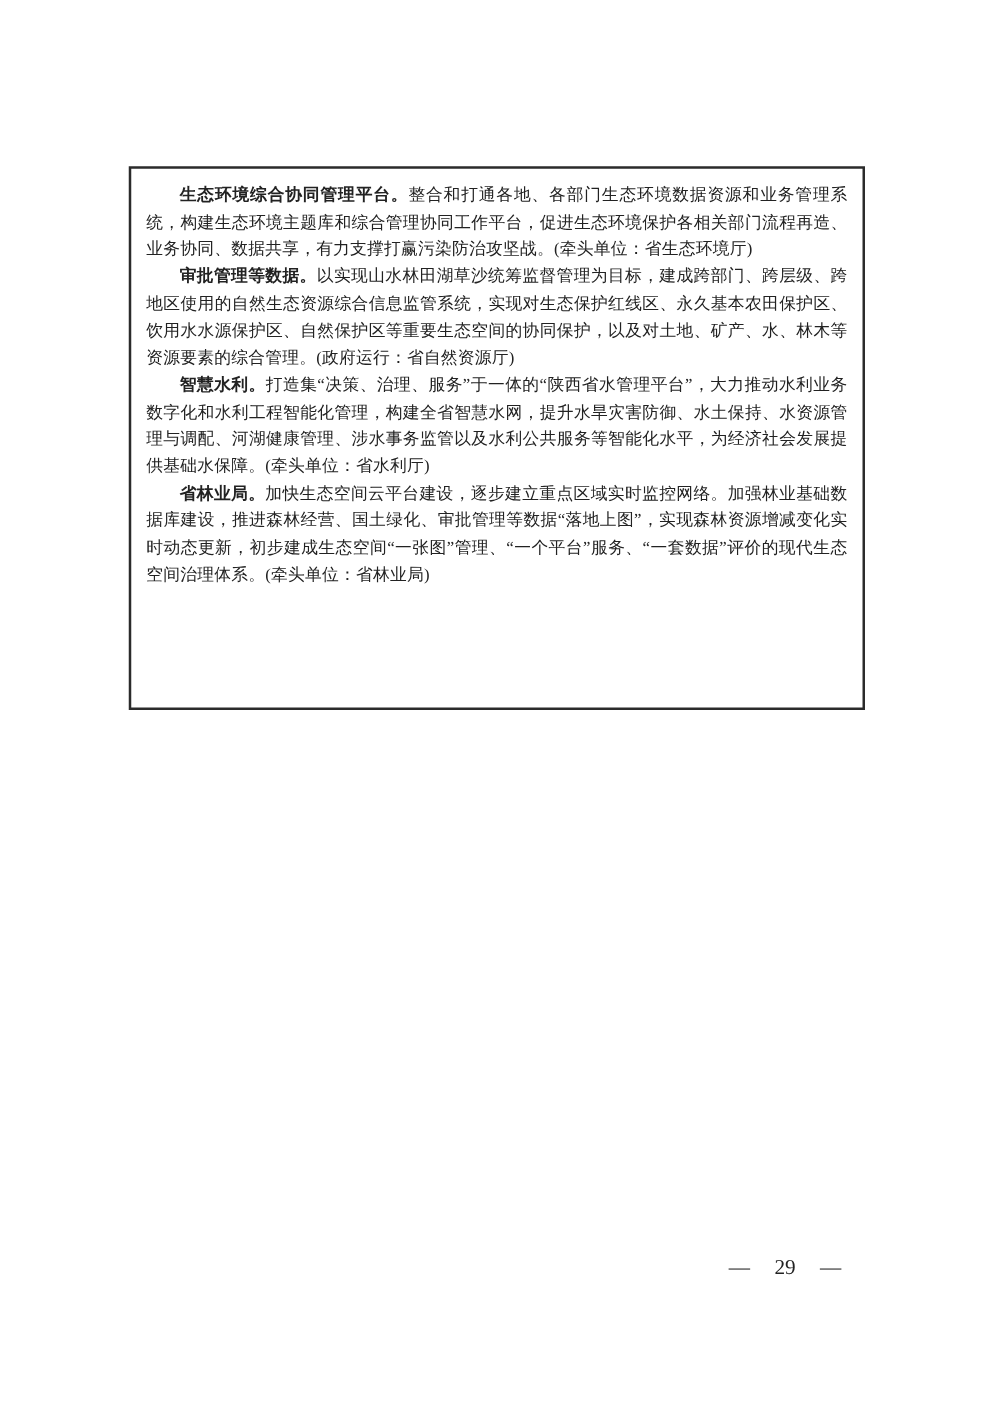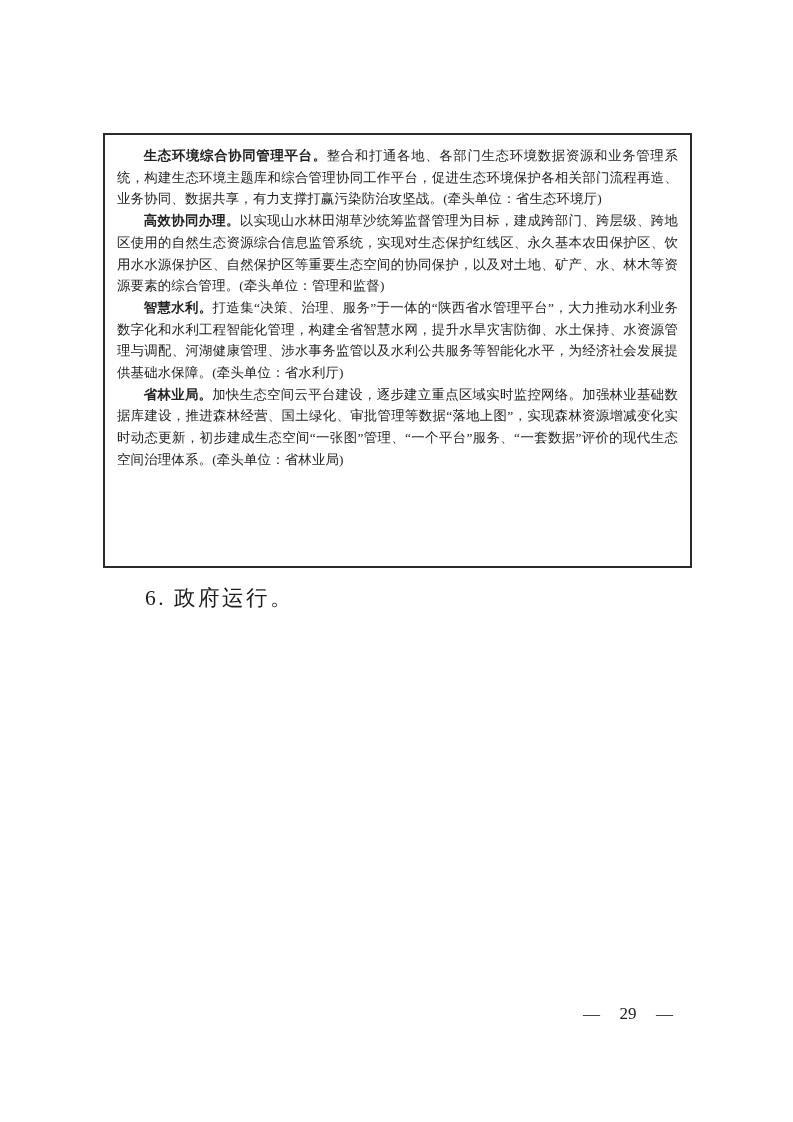--- a/index.html
+++ b/index.html
@@ -76,31 +76,30 @@
 </head>
 <body>
 
 <div class="page">
 
   <div class="doc-box">
     <p>
       <span class="lead">生态环境综合协同管理平台。</span><span>整合和打通各地、各部门生态环境数据资源和业务管理系统，构建生态环境主题库和综合管理协同工作平台，促进生态环境保护各相关部门流程再造、业务协同、数据共享，有力支撑打赢污染防治攻坚战。(牵头单位：省生态环境厅)</span>
     </p>
     <p>
-      <span class="lead">高效协同办理。</span><span>以实现山水林田湖草沙统筹监督管理为目标，建成跨部门、跨层级、跨地区使用的自然生态资源综合信息监管系统，实现对生态保护红线区、永久基本农田保护区、饮用水水源保护区、自然保护区等重要生态空间的协同保护，以及对土地、矿产、水、林木等资源要素的综合管理。(牵头单位：管理和监督)</span>
+      <span class="lead">审批管理等数据。</span><span>以实现山水林田湖草沙统筹监督管理为目标，建成跨部门、跨层级、跨地区使用的自然生态资源综合信息监管系统，实现对生态保护红线区、永久基本农田保护区、饮用水水源保护区、自然保护区等重要生态空间的协同保护，以及对土地、矿产、水、林木等资源要素的综合管理。(政府运行：省自然资源厅)</span>
     </p>
     <p>
       <span class="lead">智慧水利。</span><span>打造集“决策、治理、服务”于一体的“陕西省水管理平台”，大力推动水利业务数字化和水利工程智能化管理，构建全省智慧水网，提升水旱灾害防御、水土保持、水资源管理与调配、河湖健康管理、涉水事务监管以及水利公共服务等智能化水平，为经济社会发展提供基础水保障。(牵头单位：省水利厅)</span>
     </p>
     <p>
       <span class="lead">省林业局。</span><span>加快生态空间云平台建设，逐步建立重点区域实时监控网络。加强林业基础数据库建设，推进森林经营、国土绿化、审批管理等数据“落地上图”，实现森林资源增减变化实时动态更新，初步建成生态空间“一张图”管理、“一个平台”服务、“一套数据”评价的现代生态空间治理体系。(牵头单位：省林业局)</span>
     </p>
   </div>
 
-  <div class="section-heading">6. 政府运行。</div>
 
 
   <div class="page-number">
     <span class="dash">—</span>
     <span>29</span>
     <span class="dash">—</span>
   </div>
 
 </div>
 

